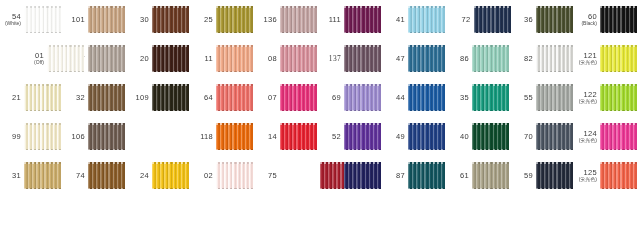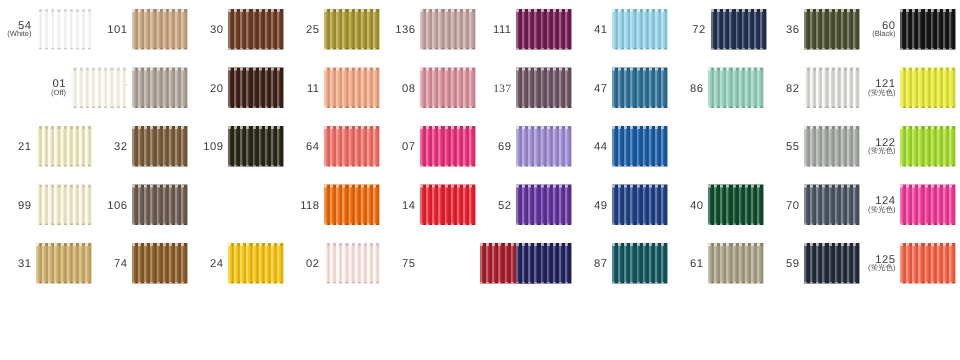--- a/index.html
+++ b/index.html
@@ -382,20 +382,30 @@
     <div class="cell" style="grid-area: 3 / 7;">
       <div class="label-box">
         <span class="label-code">44</span>
       </div>
       <div class="swatch" style="background: rgb(26, 91, 163);">
         <div class="ribs"></div>
         <div class="topedge"></div>
         <div class="botedge"></div>
       </div>
     </div>
+    <div class="cell" style="grid-area: 3 / 8;">
+      <div class="label-box">
+        <span class="label-code">35</span>
+      </div>
+      <div class="swatch" style="background: rgb(20, 154, 124);">
+        <div class="ribs"></div>
+        <div class="topedge"></div>
+        <div class="botedge"></div>
+      </div>
+    </div>
     <div class="cell" style="grid-area: 3 / 9;">
       <div class="label-box">
         <span class="label-code">55</span>
       </div>
       <div class="swatch" style="background: rgb(165, 169, 164);">
         <div class="ribs"></div>
         <div class="topedge"></div>
         <div class="botedge"></div>
       </div>
     </div>

